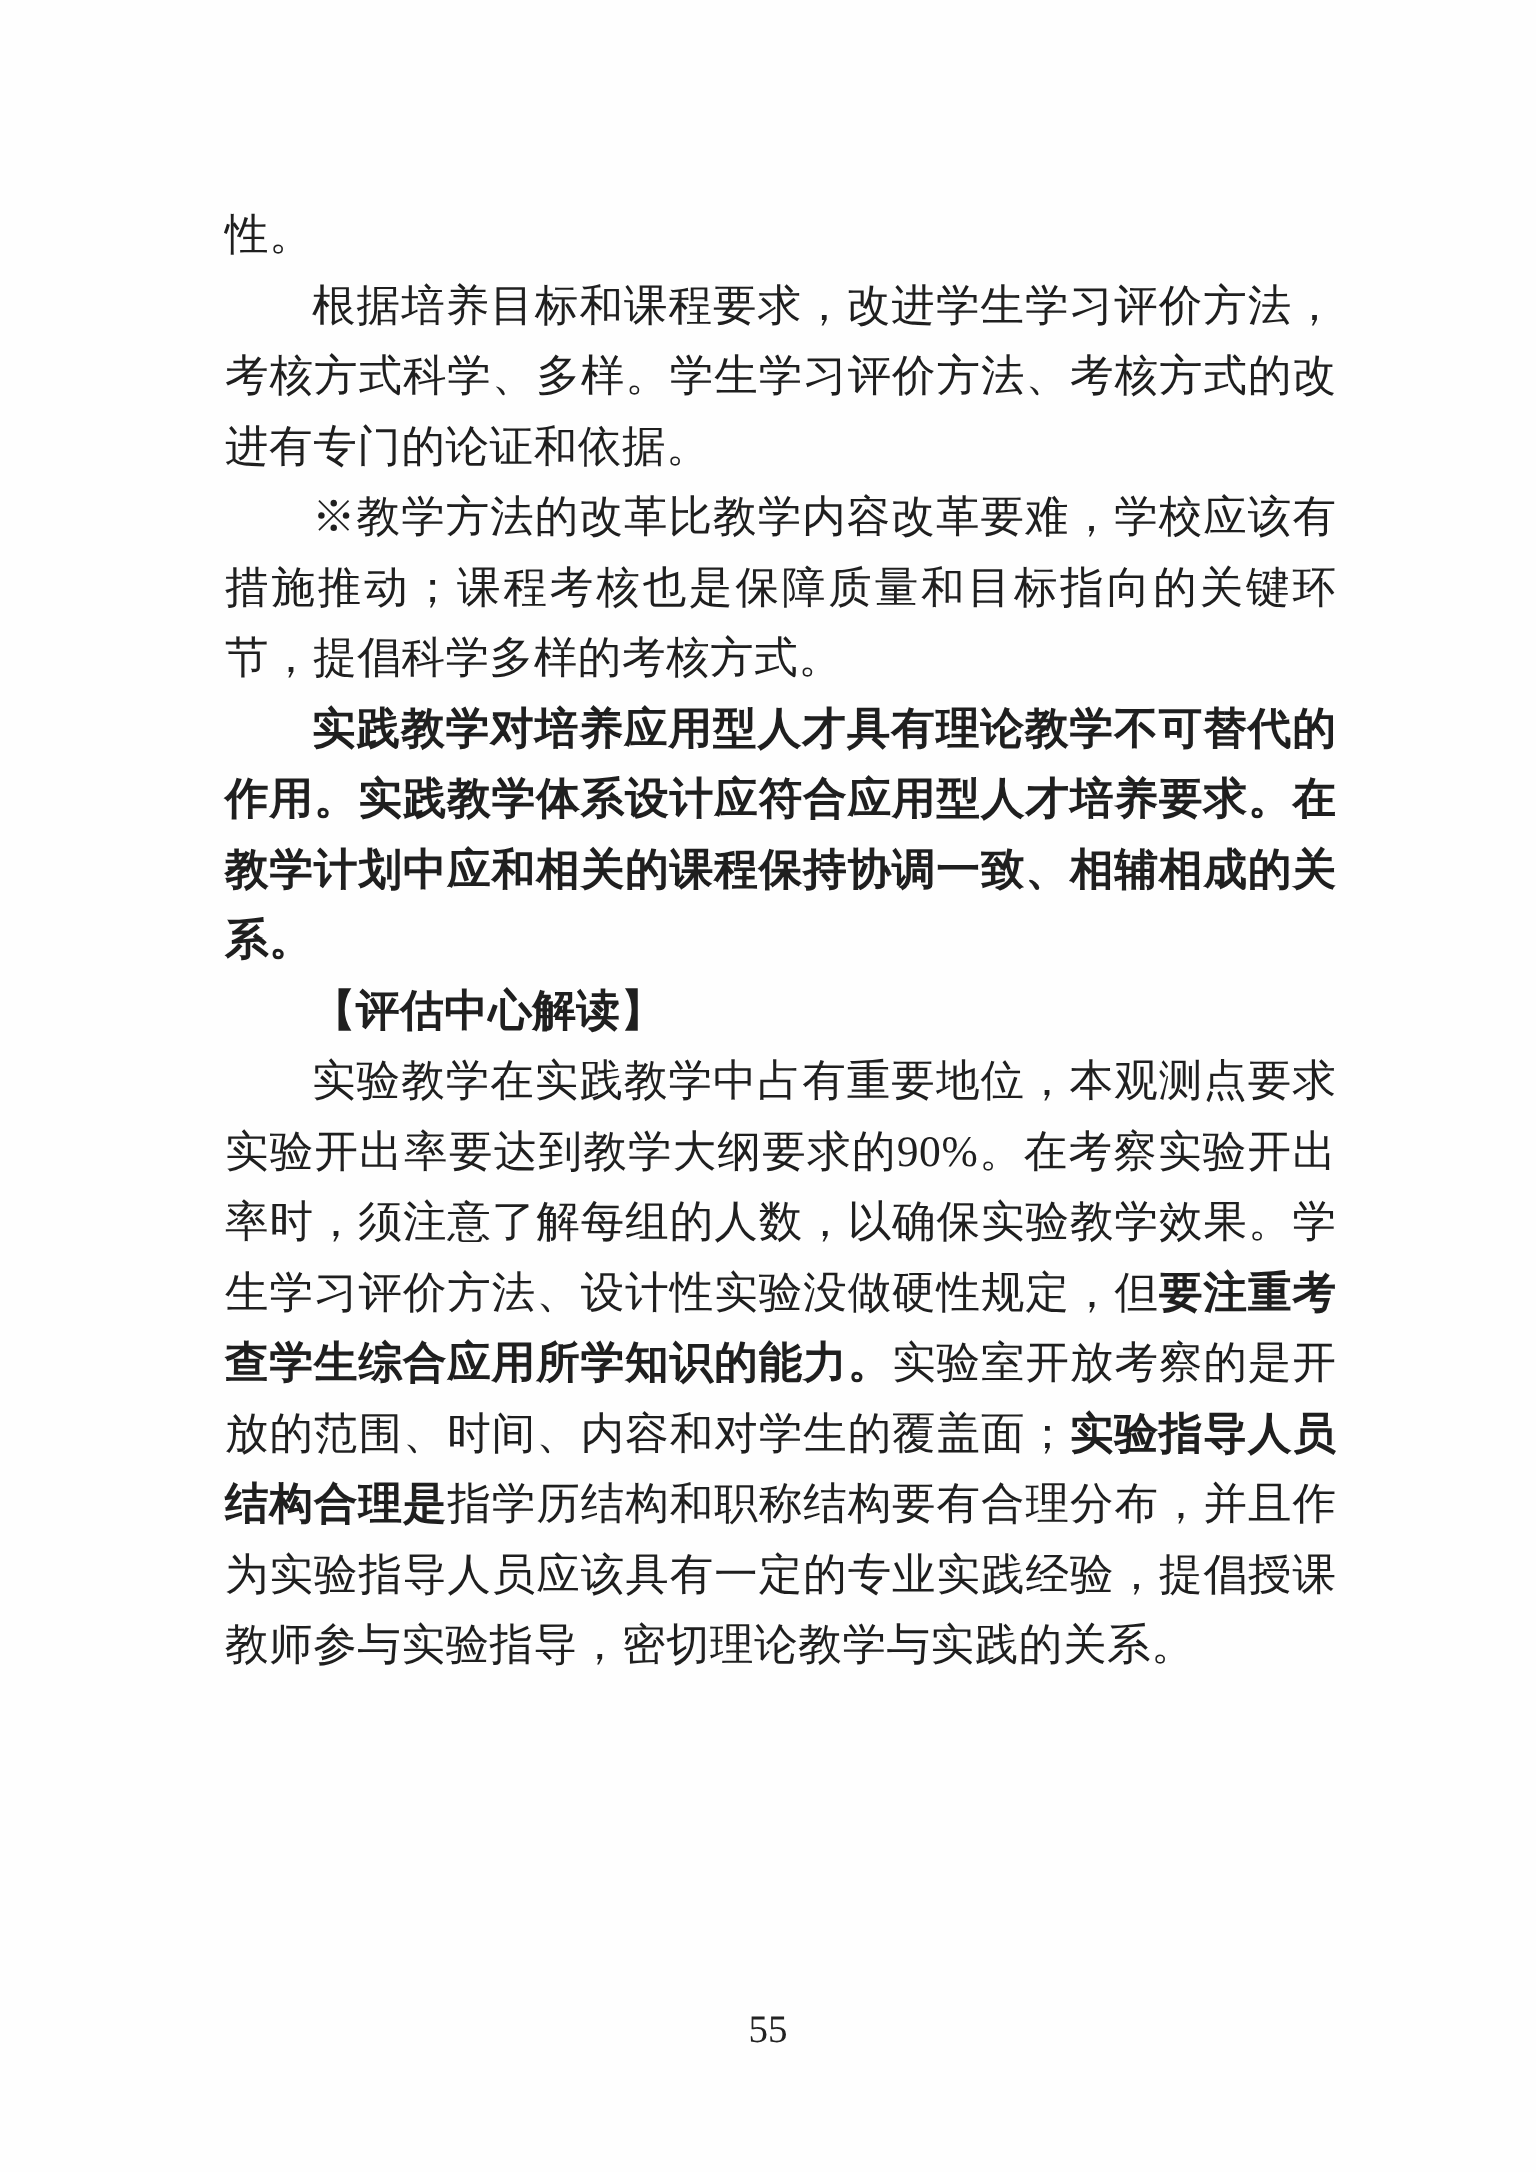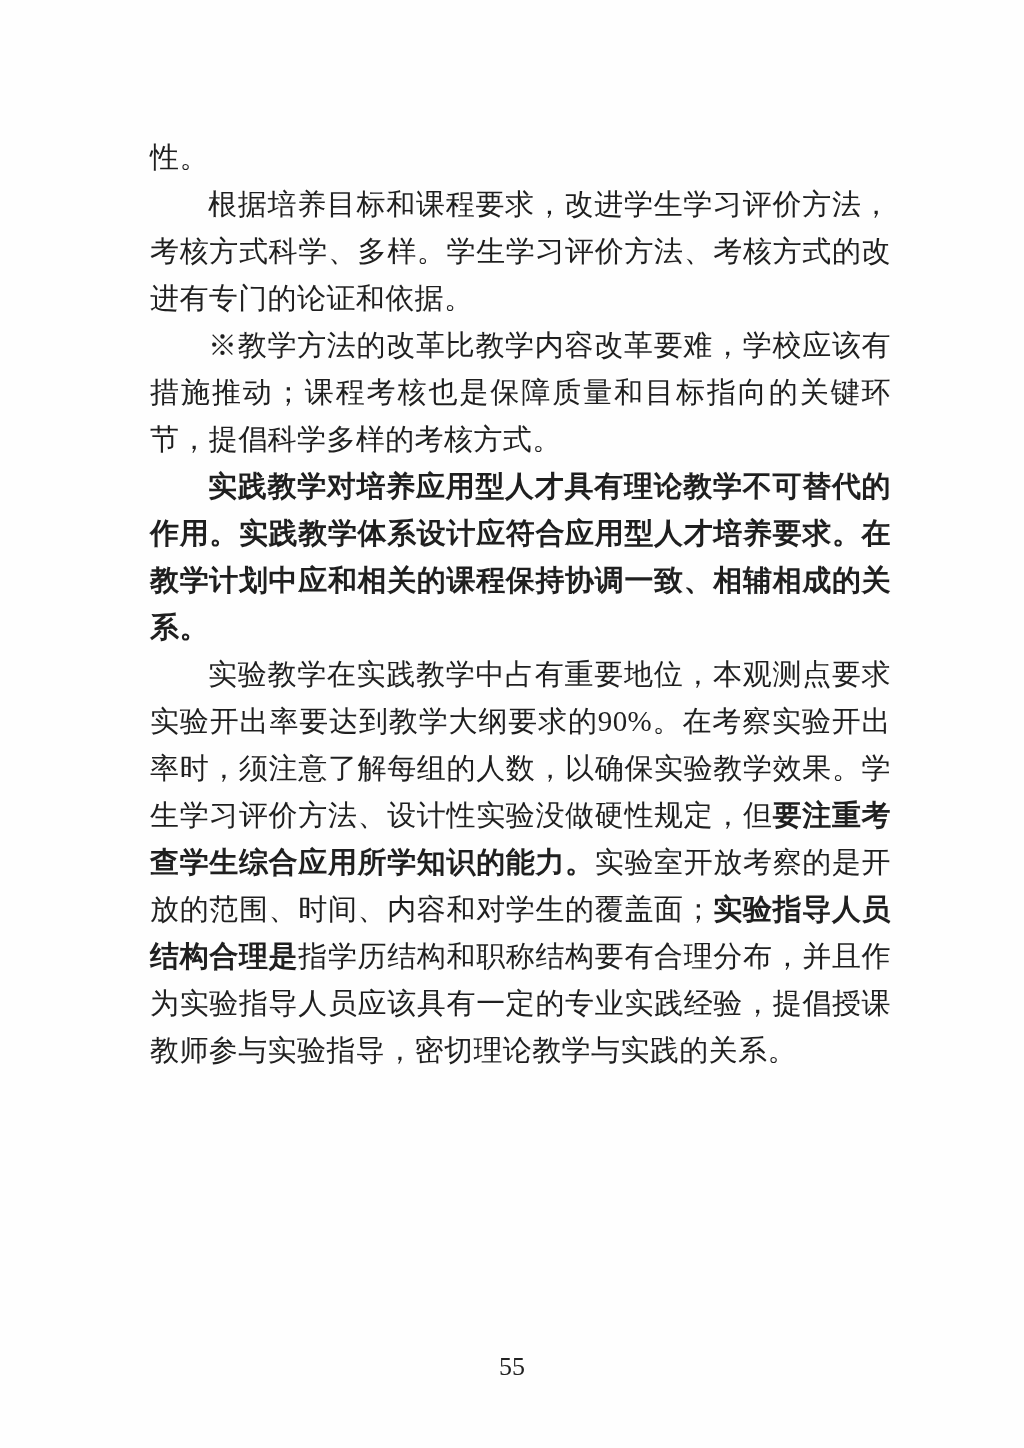--- a/index.html
+++ b/index.html
@@ -50,32 +50,33 @@
     margin-bottom: 17px;
   }
   .h-interp {
     font-weight: bold;
     margin-bottom: 4px;
   }
   .page-number {
     position: absolute;
     left: 0;
     width: 100%;
-    bottom: 66px;
+    bottom: 80px;
     text-align: center;
     font-size: 26px;
     color: #222222;
   }
   b { font-weight: bold; }
 </style>
 </head>
 <body>
 
 <div class="page">
   <div class="text-block">
     <p>性。</p>
     <p class="indent">根据培养目标和课程要求，改进学生学习评价方法，考核方式科学、多样。学生学习评价方法、考核方式的改进有专门的论证和依据。</p>
     <p class="indent">※教学方法的改革比教学内容改革要难，学校应该有措施推动；课程考核也是保障质量和目标指向的关键环节，提倡科学多样的考核方式。</p>
     <p class="indent para-practice">实践教学对培养应用型人才具有理论教学不可替代的作用。实践教学体系设计应符合应用型人才培养要求。在教学计划中应和相关的课程保持协调一致、相辅相成的关系。</p>
+    <p class="indent h-interp">【评估中心解读】</p>
     <p class="indent"><span>实验教学在实践教学中占有重要地位，本观测点要求实验开出率要达到教学大纲要求的90%。在考察实验开出率时，须注意了解每组的人数，以确保实验教学效果。学生学习评价方法、设计性实验没做硬性规定，但</span><b>要注重考查学生综合应用所学知识的能力。</b><span>实验室开放考察的是开放的范围、时间、内容和对学生的覆盖面；</span><b>实验指导人员结构合理是</b><span>指学历结构和职称结构要有合理分布，并且作为实验指导人员应该具有一定的专业实践经验，提倡授课教师参与实验指导，密切理论教学与实践的关系。</span></p>
   </div>
   <div class="page-number">55</div>
 </div>
 
 </body></html>

